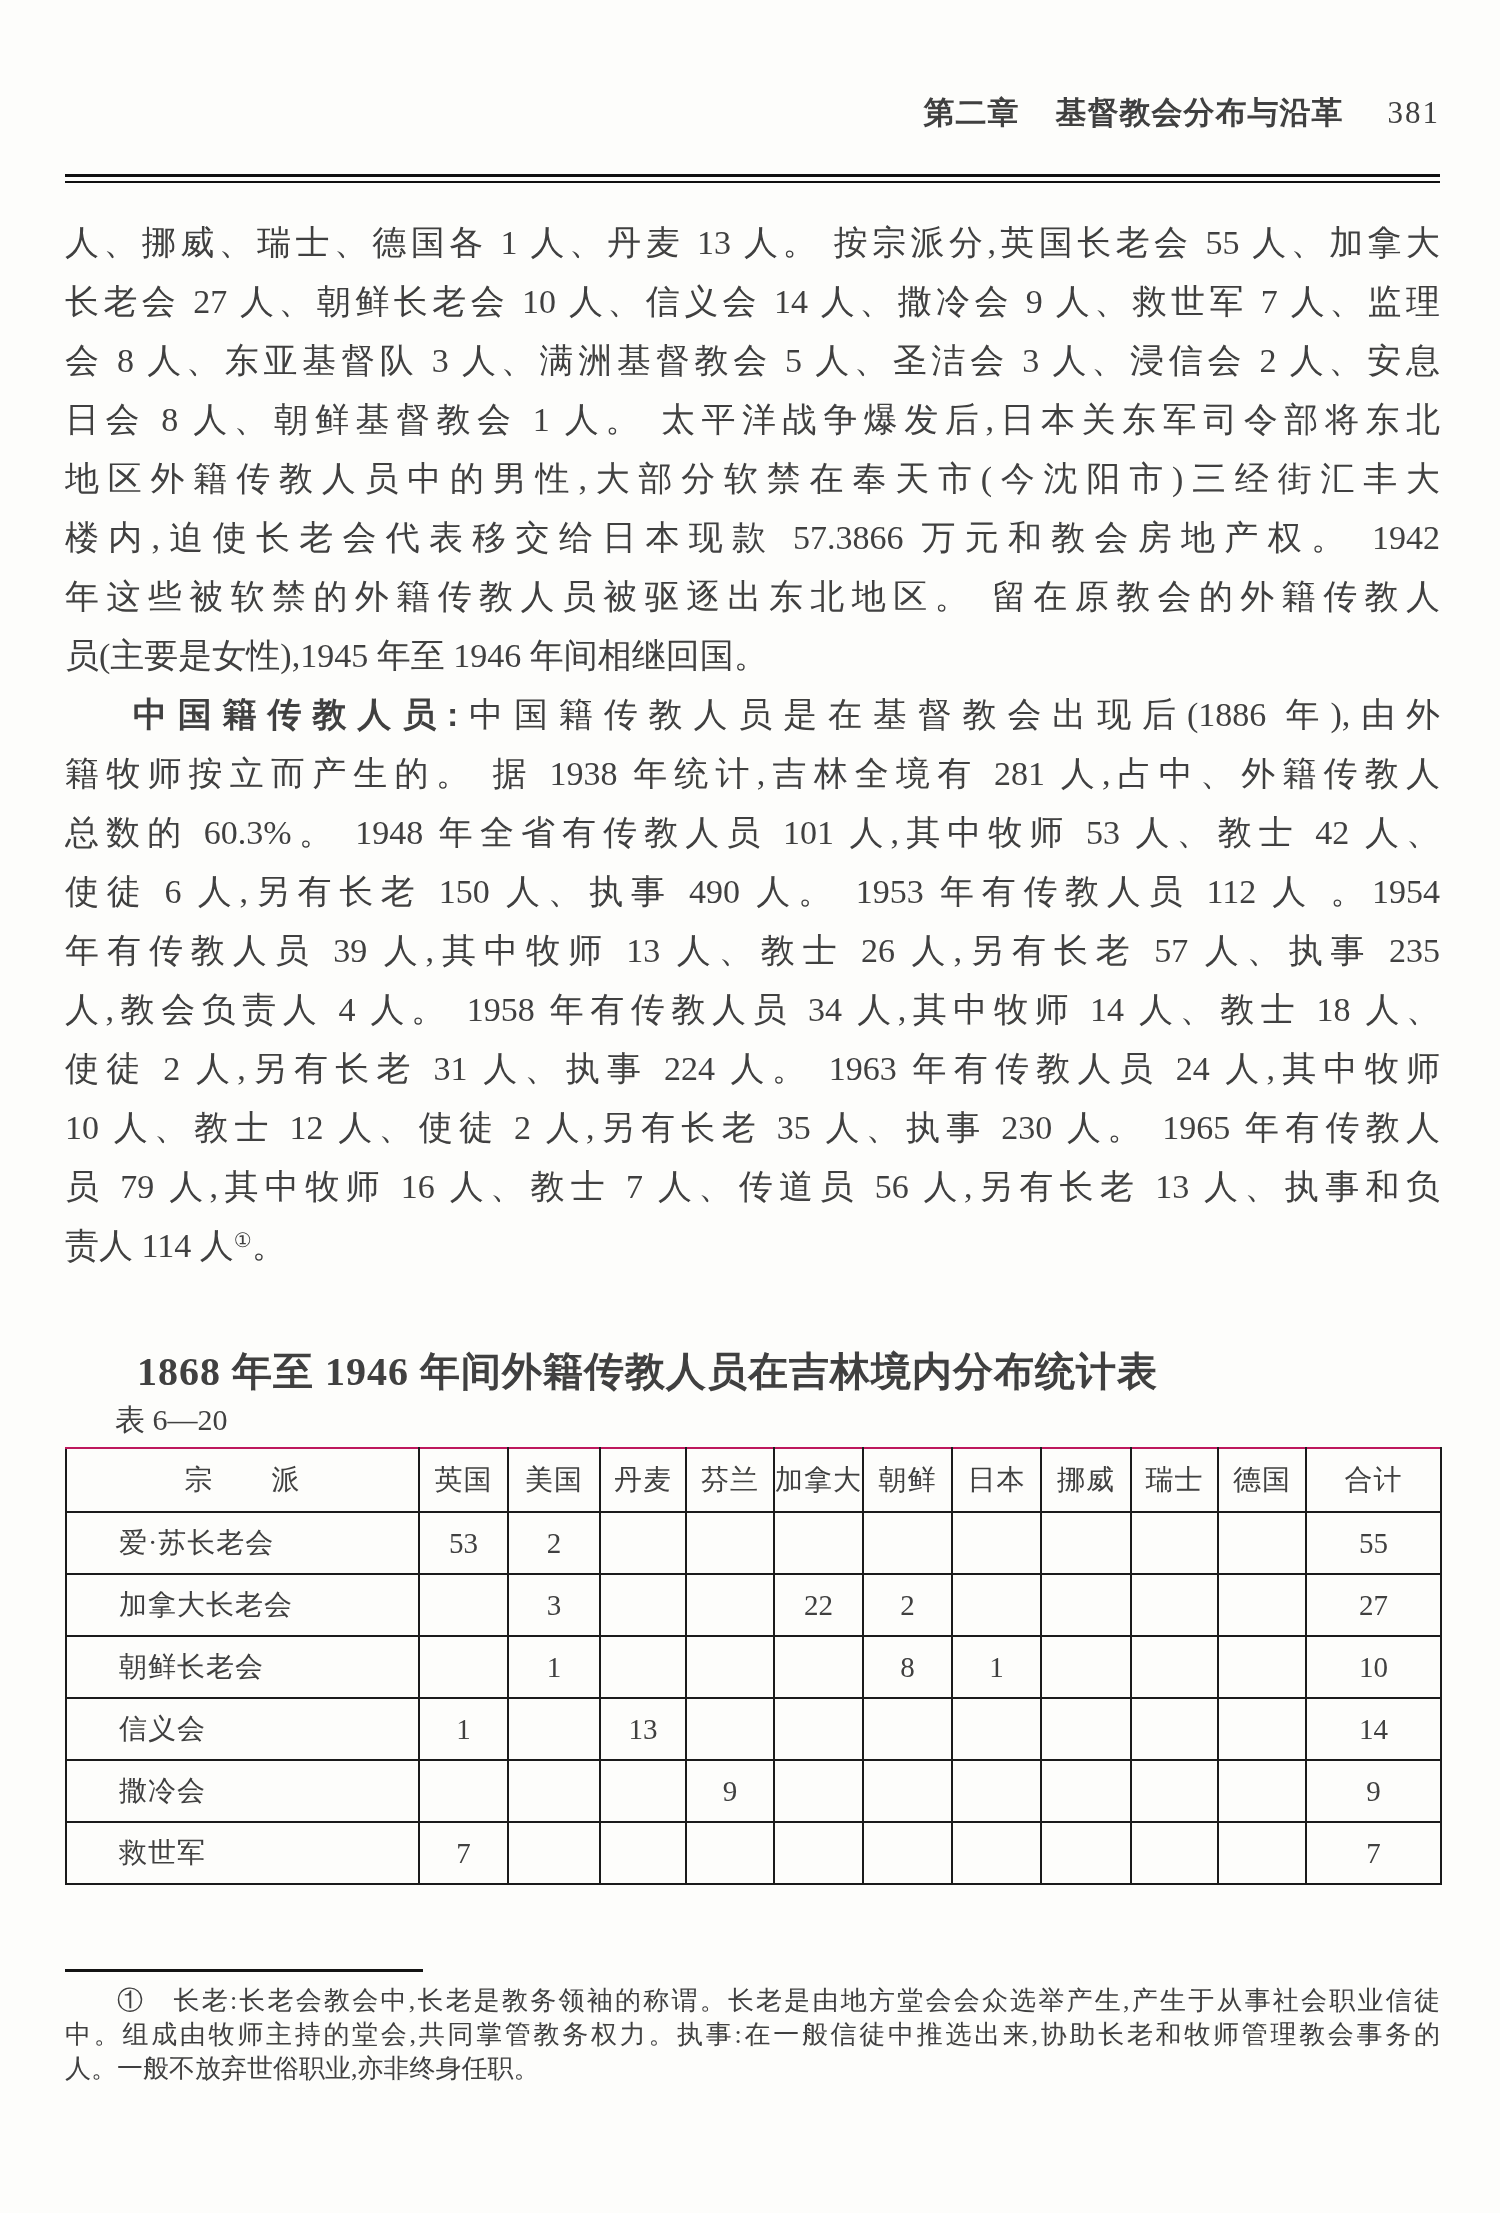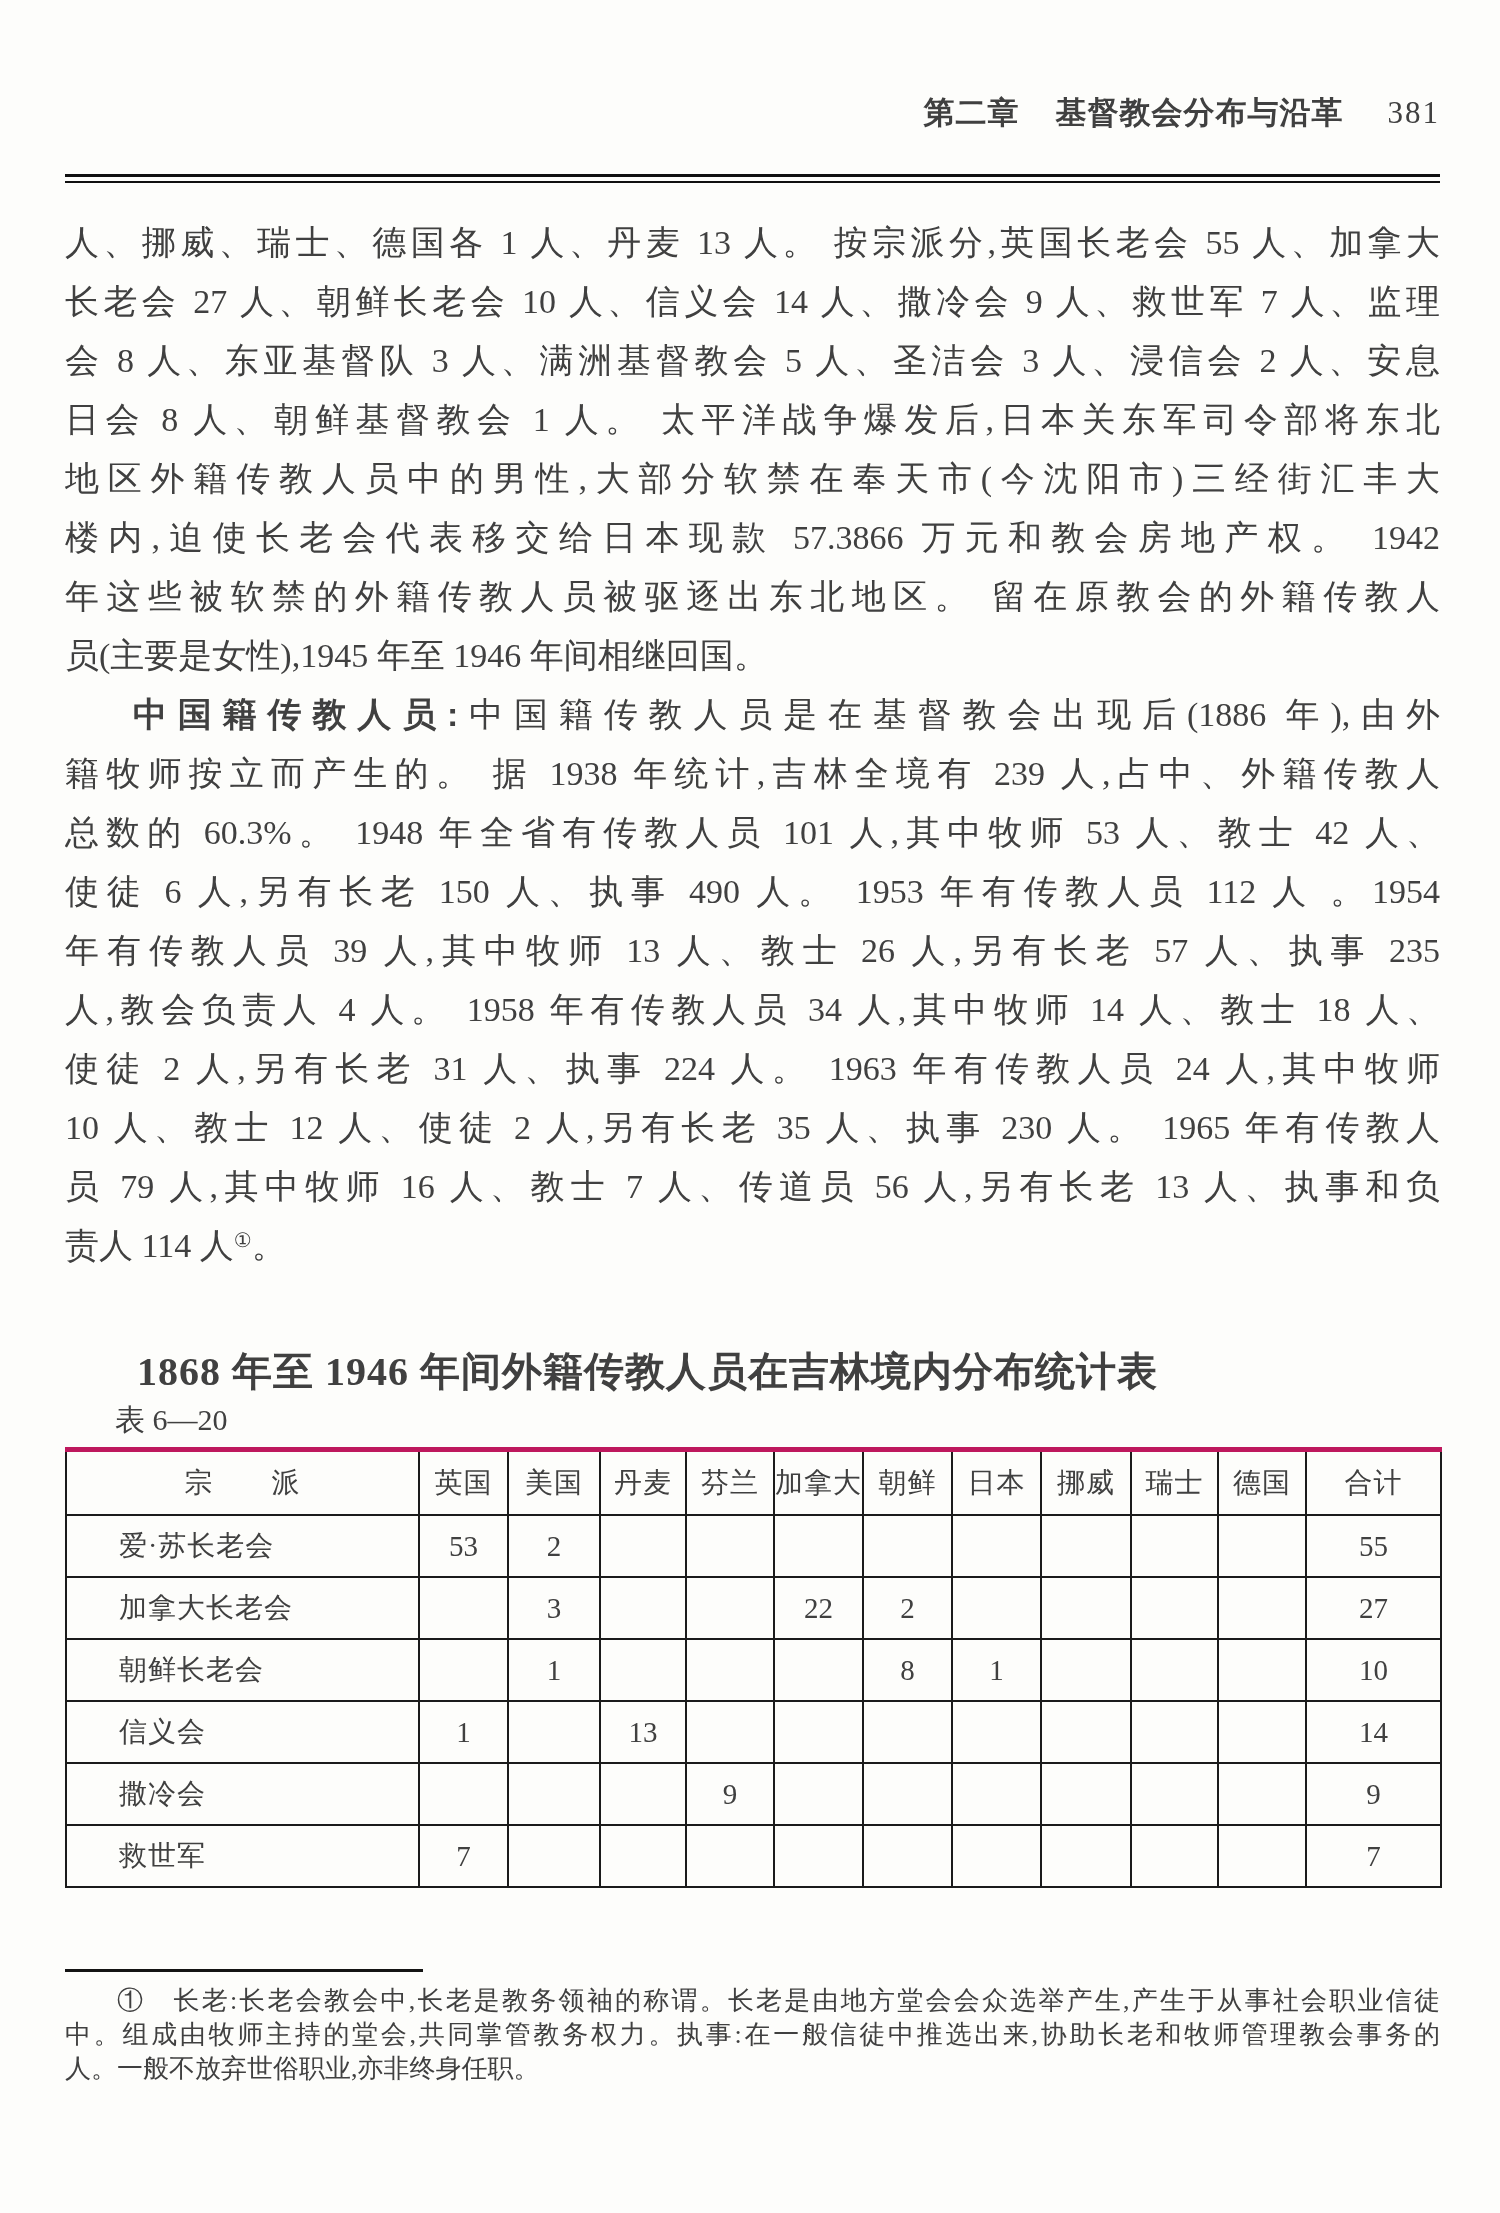--- a/index.html
+++ b/index.html
@@ -34,21 +34,21 @@
   }
   .table-label { position:absolute; top:1400px; left:115px; font-size:30px; }
   table.stats-table {
     position:absolute; top:1447px; left:65px; width:1375px;
     border-collapse:collapse; table-layout:fixed; font-size:28px;
   }
   .stats-table th, .stats-table td {
     border:2px solid #1b1b1b; padding:0; text-align:center;
     font-weight:normal; overflow:hidden;
   }
-  .stats-table thead th { height:62px; border-top:5px solid #be185d; letter-spacing:1px; }
+  .stats-table thead th { height:62px; border-top:2px solid #be185d; letter-spacing:1px; }
   .stats-table tbody td { height:60px; font-size:29px; }
   .stats-table td.rowlabel { text-align:left; padding-left:52px; font-size:28px; letter-spacing:1px; }
   
   .footnote-rule { position:absolute; top:1969px; left:65px; width:358px; border-top:3px solid #141414; }
   .footnote { position:absolute; top:1984px; left:65px; width:1375px; font-size:26px; }
   .footnote div.fline { line-height:34px; text-align:justify; text-align-last:justify; }
   .footnote div.fline:first-of-type { padding-left:52px; }
   .footnote div.fline:last-of-type { text-align-last:left; }
 </style>
 </head>
@@ -75,21 +75,21 @@
         <div class="jline">年这些被软禁的外籍传教人员被驱逐出东北地区。 留在原教会的外籍传教人</div>
         <div class="jline">员(主要是女性),1945 年至 1946 年间相继回国。</div>
       </div>
 
     <div class="jline pindent">
       <span class="lead">中国籍传教人员:</span><span>中国籍传教人员是在基督教会出现后(1886 年),由外</span>
     </div>
 
     <div class="p2mid">
 
-    <div class="jline">籍牧师按立而产生的。 据 1938 年统计,吉林全境有 239 人,占中、外籍传教人</div>
+    <div class="jline">籍牧师按立而产生的。 据 1938 年统计,吉林全境有 281 人,占中、外籍传教人</div>
         <div class="jline">总数的 60.3%。 1948 年全省有传教人员 101 人,其中牧师 53 人、教士 42 人、</div>
         <div class="jline">使徒 6 人,另有长老 150 人、执事 490 人。 1953 年有传教人员 112 人 。1954</div>
         <div class="jline">年有传教人员 39 人,其中牧师 13 人、教士 26 人,另有长老 57 人、执事 235</div>
         <div class="jline">人,教会负责人 4 人。 1958 年有传教人员 34 人,其中牧师 14 人、教士 18 人、</div>
         <div class="jline">使徒 2 人,另有长老 31 人、执事 224 人。 1963 年有传教人员 24 人,其中牧师</div>
         <div class="jline">10 人、教士 12 人、使徒 2 人,另有长老 35 人、执事 230 人。 1965 年有传教人</div>
         <div class="jline">员 79 人,其中牧师 16 人、教士 7 人、传道员 56 人,另有长老 13 人、执事和负</div>
       </div>
 
     <div class="jline short">

